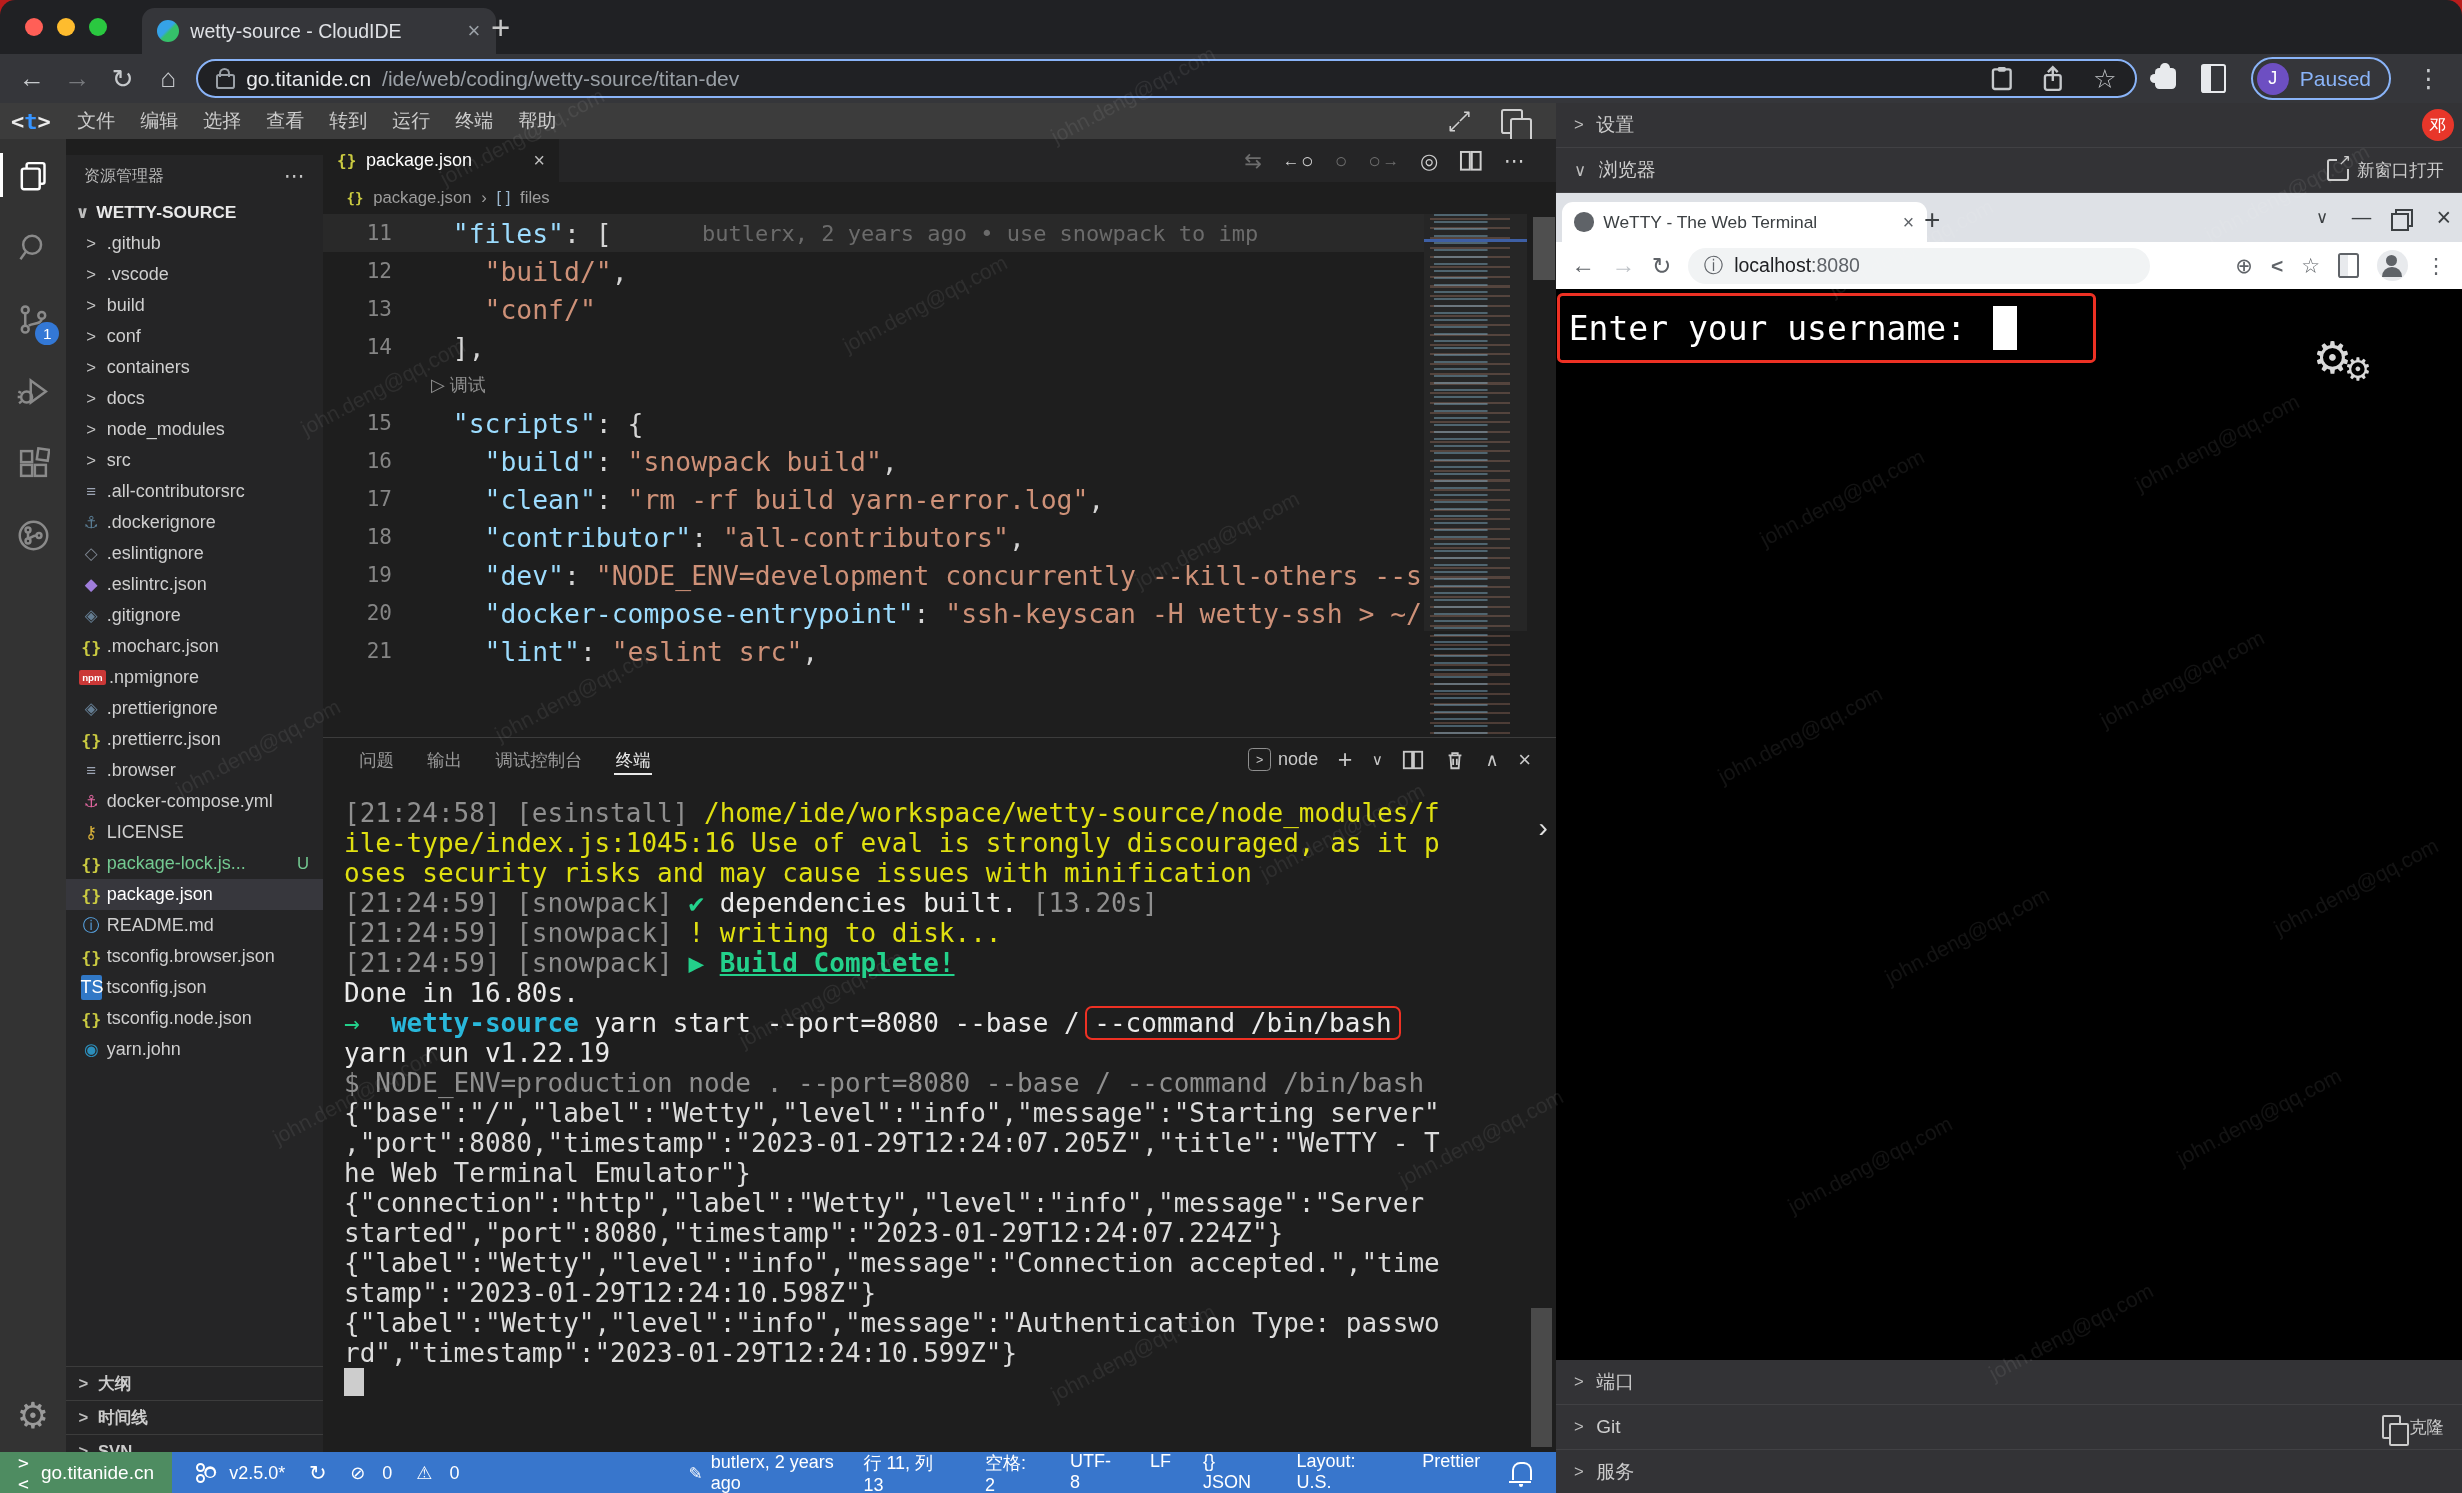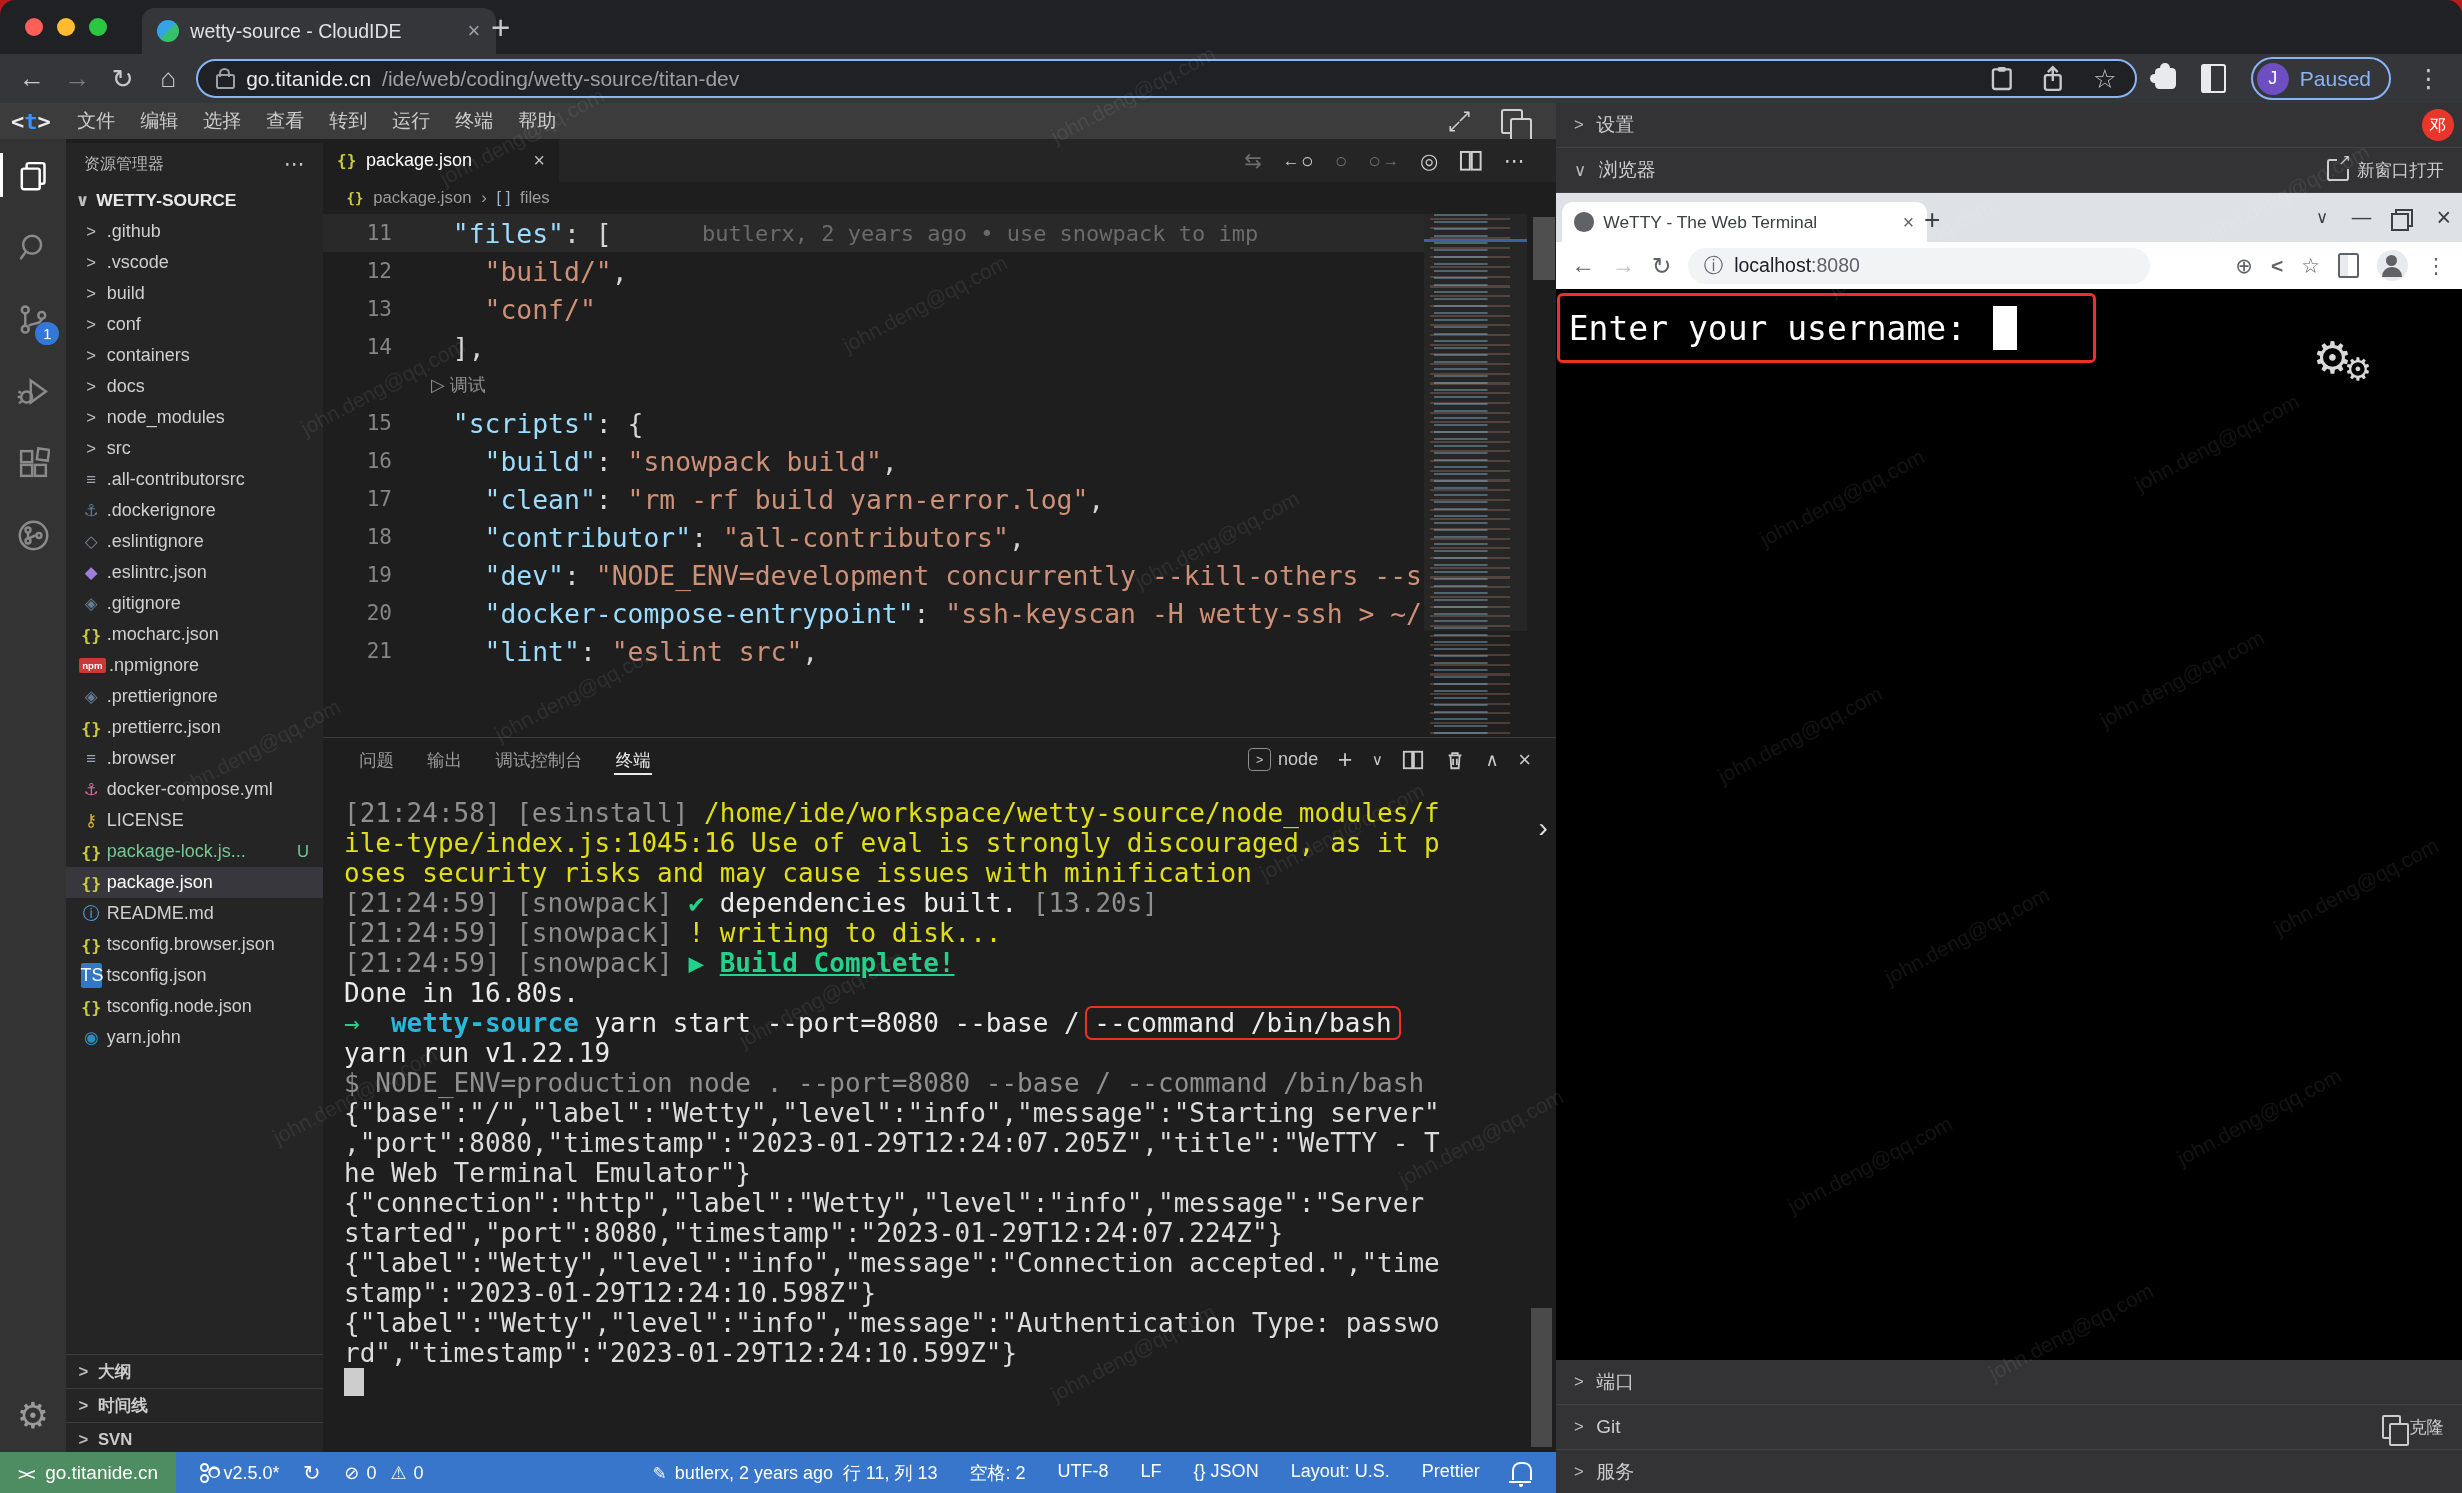--- a/index.html
+++ b/index.html
@@ -51,21 +51,21 @@
 
   #activitybar{position:absolute;left:0;top:36px;width:66px;height:1313px;background:#333}
   .ai{height:72px;display:flex;align-items:center;justify-content:center;color:#8a8a8a;position:relative}
   .ai.active{color:#fff}
   .ai.active::before{content:'';position:absolute;left:0;top:14px;bottom:14px;width:2.8px;background:#fff}
   .ai svg{width:33px;height:33px;stroke:currentColor;fill:none;stroke-width:1.8}
   #scm-badge{position:absolute;right:7px;bottom:9.7px;width:23.6px;height:23.6px;border-radius:50%;background:#3378d6;color:#fff;
     font-size:15.3px;display:flex;align-items:center;justify-content:center}
   #gear-bottom{position:absolute;left:0;bottom:4.2px;width:66px;height:63px;display:flex;align-items:center;justify-content:center;color:#9a9a9a;font-size:36px}
 
-  #sidebar{position:absolute;left:66px;top:40px;width:257px;height:1313px;background:#252526;color:#ccc;overflow:hidden}
+  #sidebar{position:absolute;left:66px;top:52px;width:257px;height:1313px;background:#252526;color:#ccc;overflow:hidden}
   #sb-header{height:42px;display:flex;align-items:center;padding:0 18px;font-size:16px;color:#b6b6b6}
   #sb-header .more{margin-left:auto;font-size:21px;color:#c5c5c5}
   #sb-root{height:31px;display:flex;align-items:center;gap:7px;padding-left:9.7px;font-weight:bold;font-size:17.4px;color:#e9e9e9}
   .row-item{height:31px;display:flex;align-items:center;font-size:18px;color:#cfcfcf;padding-left:9.7px;position:relative}
   .row-item.selected{background:#37373d;color:#fff}
   .item-icon{width:31px;flex:none;text-align:center;font-size:16.7px}
   .item-icon.mono2{font-family:"DejaVu Sans Mono",monospace;font-weight:bold}
   .npmbox{background:#cb3837;color:#fff;font-size:9.7px;font-weight:bold;border-radius:2.1px;padding:2.1px 1.4px;width:23.6px;margin:0 3.5px}
   .tsbox{background:#3178c6;color:#fff;font-size:18px;font-weight:normal;border-radius:2.1px;padding:2.1px 0;width:21px;margin:0 4.9px}
   .badge-u{margin-left:auto;margin-right:14px;color:#73c991;font-size:16.7px}
@@ -112,21 +112,21 @@
   .grnu{color:#23d18b;font-weight:bold;text-decoration:underline}
   .w{color:#eaeaea}.w2{color:#dcdcdc}.cyb{color:#29b8db;font-weight:bold}
   .redbox{border:2.8px solid #ee3124;border-radius:7px;padding:0 7px;margin-left:5.6px}
   .cursor{display:inline-block;width:19.5px;height:28px;background:#cdcdcd}
   #pscroll-thumb{position:absolute;right:4.2px;top:570px;width:21px;height:139px;background:rgba(140,140,140,.4)}
   #poverflow{position:absolute;right:8.3px;top:74px;color:#e0e0e0;font-size:28px}
 
   #statusbar{position:absolute;left:0;top:1349px;width:1556px;height:42px;background:#3876cc;color:#fff;display:flex;align-items:center;font-size:18px}
   #sb-remote{height:100%;background:#4e8c61;display:flex;align-items:center;gap:9.7px;padding:0 18px;font-size:19px}
   .remote-ic{font-family:"DejaVu Sans Mono",monospace;letter-spacing:-4.2px;font-size:18px;padding-right:4.2px}
-  .stitem{display:flex;align-items:center;gap:7px;margin-left:23.6px}
+  .stitem{display:flex;align-items:center;gap:17px;margin-left:23.6px}
   .branch-ic{position:relative;width:16.7px;height:21px}
   .branch-ic::before{content:'';position:absolute;left:0;top:0;width:5.6px;height:5.6px;border:2.1px solid #fff;border-radius:50%}
   .branch-ic::after{content:'';position:absolute;left:0;top:11px;width:5.6px;height:5.6px;border:2.1px solid #fff;border-radius:50%;box-shadow:9.7px -5.6px 0 -0.7px #3876cc,9.7px -6.3px 0 1.4px #fff}
   #st-blame{margin-left:229px;display:flex;gap:8.3px;align-items:center}
   #st-right{margin-left:auto;display:flex;align-items:center;gap:32px;padding-right:23.6px}
   .bell{width:16.7px;height:16.7px;border:2.1px solid #fff;border-bottom:none;border-radius:8.3px 8.3px 0 0;position:relative;margin-top:-4.2px}
   .bell::before{content:'';position:absolute;left:-4.9px;bottom:-2.8px;width:22px;height:2.1px;background:#fff}
   .bell::after{content:'';position:absolute;left:4.9px;bottom:-7px;width:4.2px;height:3.5px;background:#fff;border-radius:0 0 2.8px 2.8px}
 
   

